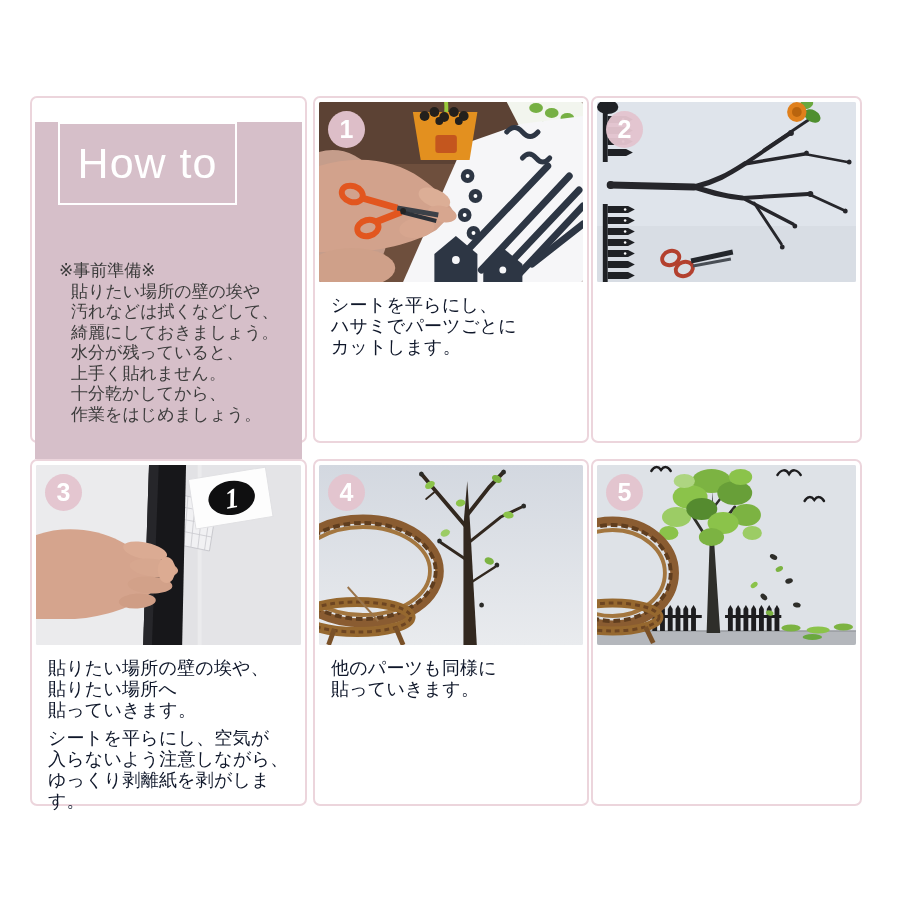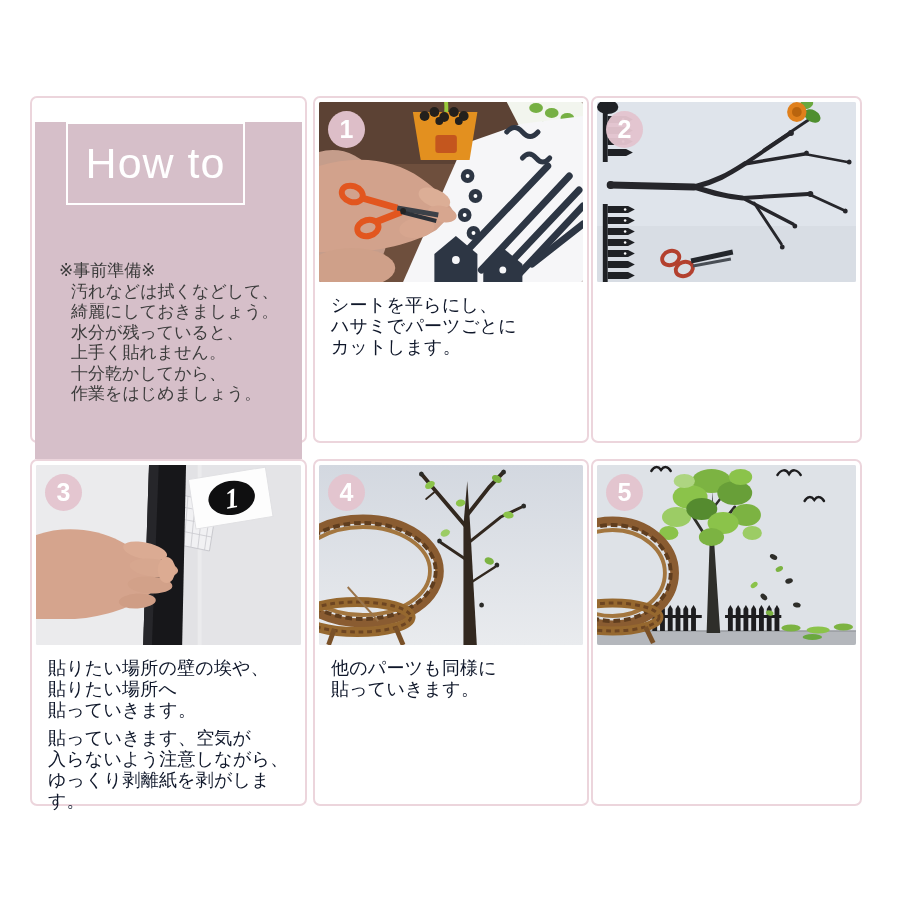--- a/index.html
+++ b/index.html
@@ -30,21 +30,21 @@
   .caption .line { display:block; }
   .para2 { margin-top:7px; }
 
   
   .prep-panel {
     position:absolute; left:30px; top:96px; width:277px; height:347px;
     border:2px solid #ecd5dc; border-radius:7px; background:#ffffff; padding:3px;
   }
   .prep-fill { width:100%; height:100%; background:#d6bfc9; }
   .howto-box {
-    margin:21px 0 0 31px; width:179px; height:83px;
+    margin:21px 0 0 23px; width:179px; height:83px;
     border:2px solid #ffffff; color:#ffffff;
     font-size:43px; font-weight:300; letter-spacing:1px;
     display:flex; align-items:center; justify-content:center;
   }
   .prep-note {
     margin:56px 0 0 24px; font-size:17px; line-height:20.5px; color:#3c3c3c;
   }
   .prep-note .line { display:block; }
   .prep-note .indent { margin-left:12px; }
 
@@ -58,20 +58,21 @@
 </head>
 <body>
 
 <div class="prep-panel">
   <div class="prep-fill">
     <div class="howto-box">
       <span>How to</span>
     </div>
     <div class="prep-note">
       <span class="line">※事前準備※</span>
+      <span class="line indent">貼りたい場所の壁の埃や</span>
       <span class="line indent">汚れなどは拭くなどして、</span>
       <span class="line indent">綺麗にしておきましょう。</span>
       <span class="line indent">水分が残っていると、</span>
       <span class="line indent">上手く貼れません。</span>
       <span class="line indent">十分乾かしてから、</span>
       <span class="line indent">作業をはじめましょう。</span>
     </div>
   </div>
 </div>
 
@@ -277,21 +278,21 @@
       <span>3</span>
     </div>
   </div>
   <div class="caption">
     <div>
       <span class="line">貼りたい場所の壁の埃や、</span>
       <span class="line">貼りたい場所へ</span>
       <span class="line">貼っていきます。</span>
     </div>
     <div class="para2">
-      <span class="line">貼っていきます、空気が</span>
+      <span class="line">シートを平らにし、空気が</span>
       <span class="line">入らないよう注意しながら、</span>
       <span class="line">ゆっくり剥離紙を剥がします。</span>
     </div>
   </div>
 </div>
 
 <div class="card" id="card4">
   <div class="photo">
     <svg viewBox="0 0 276 180" preserveAspectRatio="none">
       <defs>

